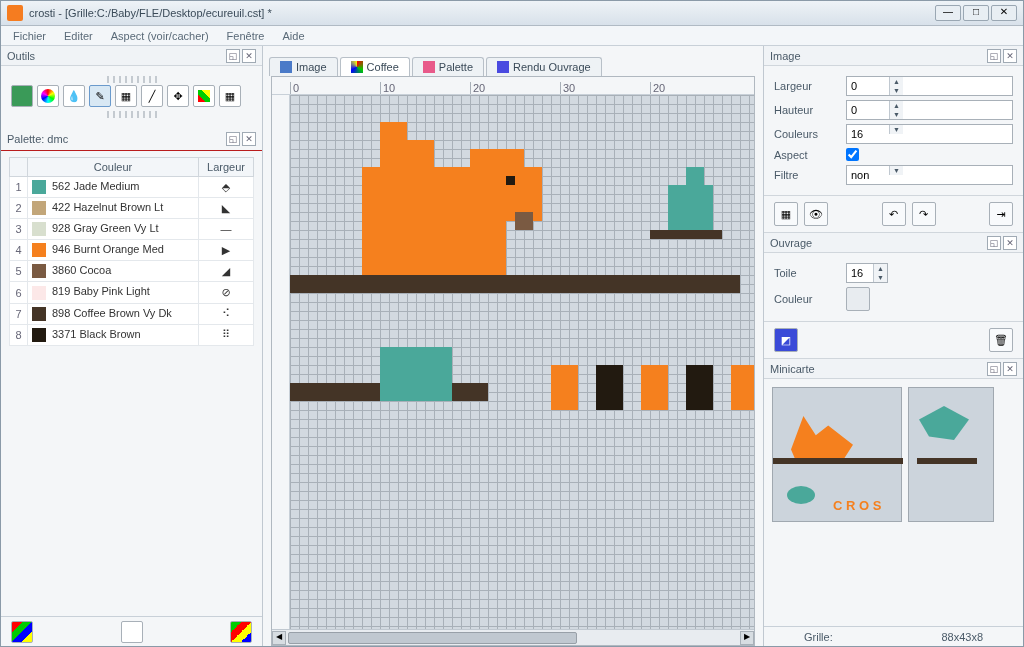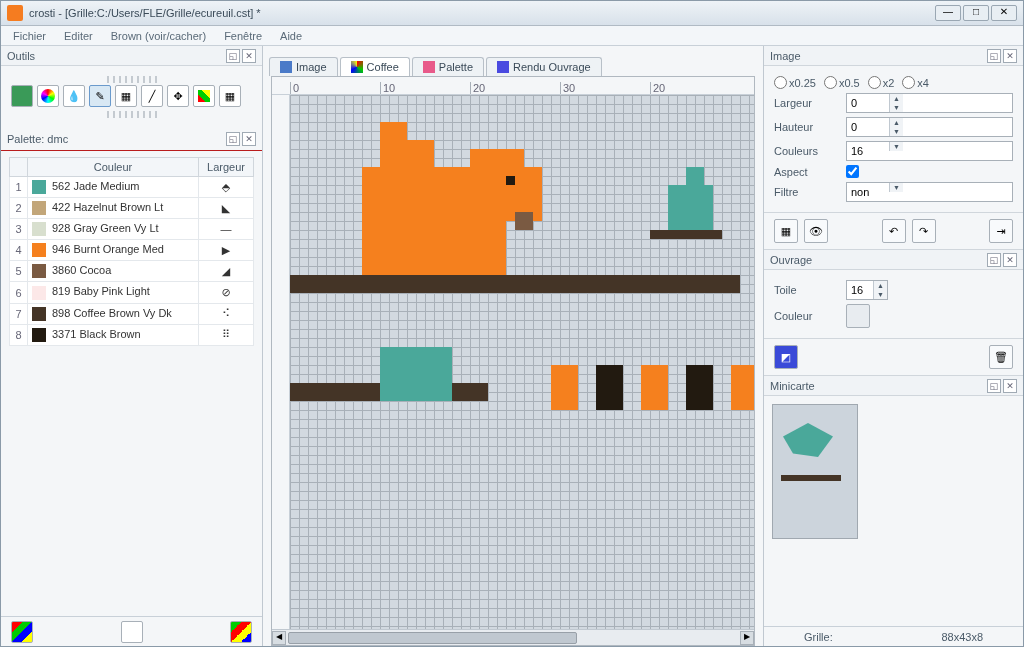--- a/index.html
+++ b/index.html
@@ -64,32 +64,32 @@
 .thumb2{width:86px;height:135px}
 .statusbar{height:20px;display:flex;align-items:center;justify-content:space-between;padding:0 40px;color:#4a5a68;border-top:1px solid #c8d0d8}
 .pixelart{position:absolute}
 .px{position:absolute;width:9px;height:9px}
 </style>
 </head>
 <body>
 
 <div class="titlebar">
   <div class="icon"></div>
-  <div class="title">crosti - [Grille:C:/Users/FLE/Grille/ecureuil.cst] *</div>
+  <div class="title">crosti - [Grille:C:/Baby/FLE/Desktop/ecureuil.cst] *</div>
   <div class="winbtns">
     <div class="winbtn">—</div>
     <div class="winbtn">□</div>
     <div class="winbtn">✕</div>
   </div>
 </div>
 
 <div class="menubar">
   <span>Fichier</span>
   <span>Editer</span>
-  <span>Brown (voir/cacher)</span>
+  <span>Aspect (voir/cacher)</span>
   <span>Fenêtre</span>
   <span>Aide</span>
 </div>
 
 <div class="workspace">
 
   <div class="leftcol">
     <div class="panelhdr">
         <span>Outils</span>
         <span class="sp"></span>
@@ -247,38 +247,20 @@
   </div>
 
   <div class="rightcol">
     <div class="panelhdr">
         <span>Image</span>
         <span class="sp"></span>
         <span class="pbox">◱</span>
         <span class="pbox">✕</span>
       </div>
     <div class="rsec">
-      <div class="radiogrp">
-        <label>
-            <input type="radio" name="z" style="">
-            <span>x0.25</span>
-          </label>
-        <label>
-            <input type="radio" name="z" style="">
-            <span>x0.5</span>
-          </label>
-        <label>
-            <input type="radio" name="z" style="">
-            <span>x2</span>
-          </label>
-        <label>
-            <input type="radio" name="z" style="">
-            <span>x4</span>
-          </label>
-      </div>
       <div class="field">
           <span class="flbl">Largeur</span>
           <div class="spin" style="flex:1">
             <input value="0" style="">
             <div class="ar">
               <div>▲</div>
               <div>▼</div>
             </div>
           </div>
         </div>
@@ -351,20 +333,26 @@
       <div style="flex:1"></div>
       <div class="iconbtn">🗑</div>
     </div>
     <div class="panelhdr">
         <span>Minicarte</span>
         <span class="sp"></span>
         <span class="pbox">◱</span>
         <span class="pbox">✕</span>
       </div>
     <div class="minicarte">
+      <div class="thumb1">
+        <div style="position:absolute;left:18px;top:28px;width:62px;height:48px;background:#f5801e;clip-path:polygon(20% 0,40% 40%,60% 20%,90% 50%,100% 60%,80% 100%,10% 100%,0 70%)"></div>
+        <div style="position:absolute;left:0;top:70px;width:130px;height:6px;background:#443426"></div>
+        <div style="position:absolute;left:14px;top:98px;width:28px;height:18px;background:#4aa89a;border-radius:50%"></div>
+        <div style="position:absolute;left:60px;bottom:8px;color:#f5801e;font-weight:bold;font-size:13px">C R O S</div>
+      </div>
       <div class="thumb2">
         <div style="margin:18px 10px;width:50px;height:34px;background:#4aa89a;clip-path:polygon(50% 0,100% 40%,70% 100%,20% 90%,0 40%)"></div>
         <div style="margin:0 0 0 8px;width:60px;height:6px;background:#443426"></div>
       </div>
     </div>
     <div class="statusbar">
       <span>Grille:</span>
       <span>88x43x8</span>
     </div>
   </div>

